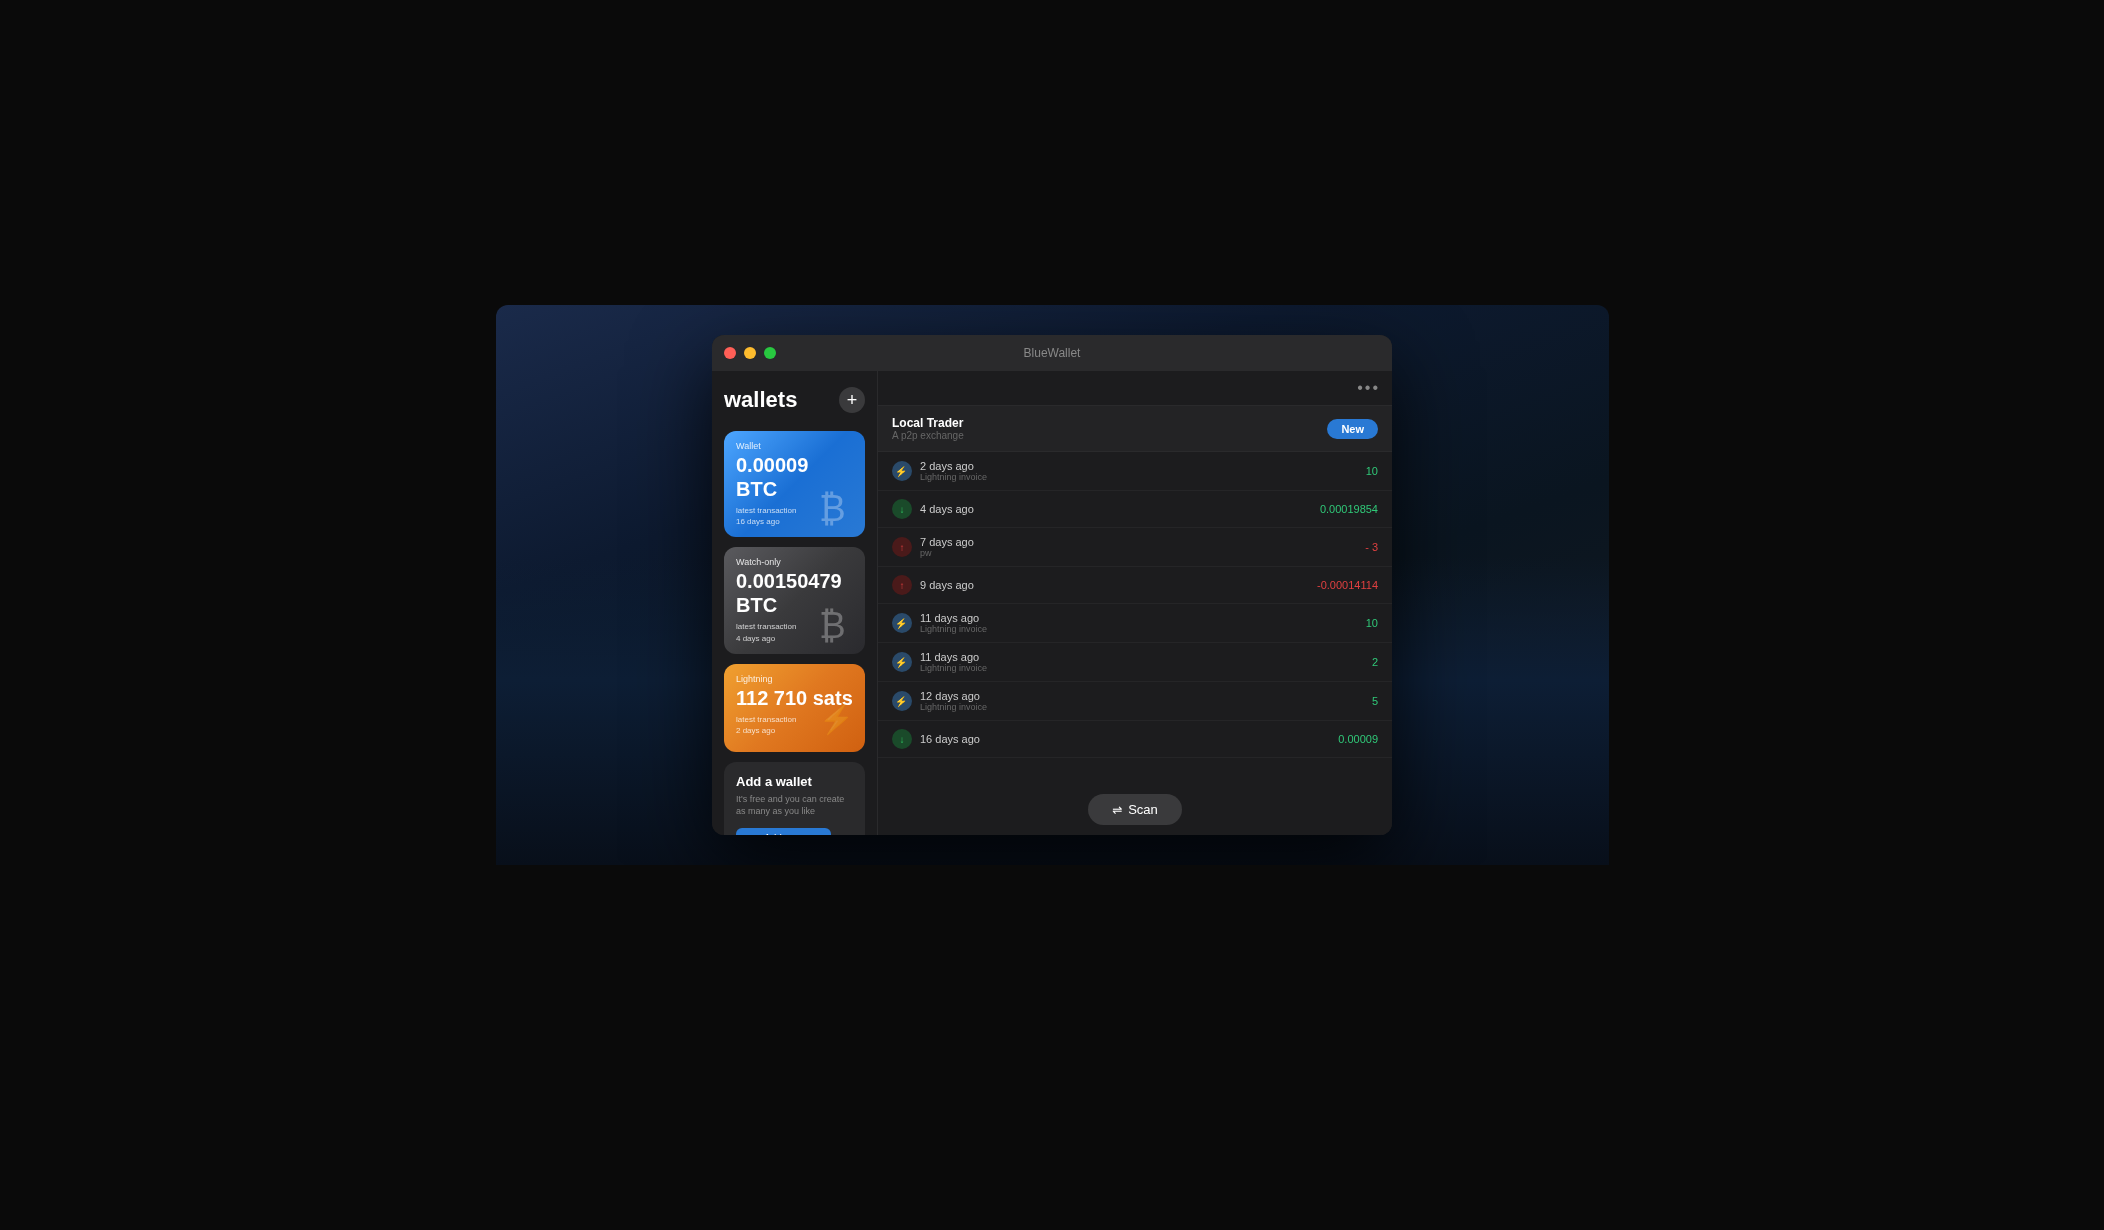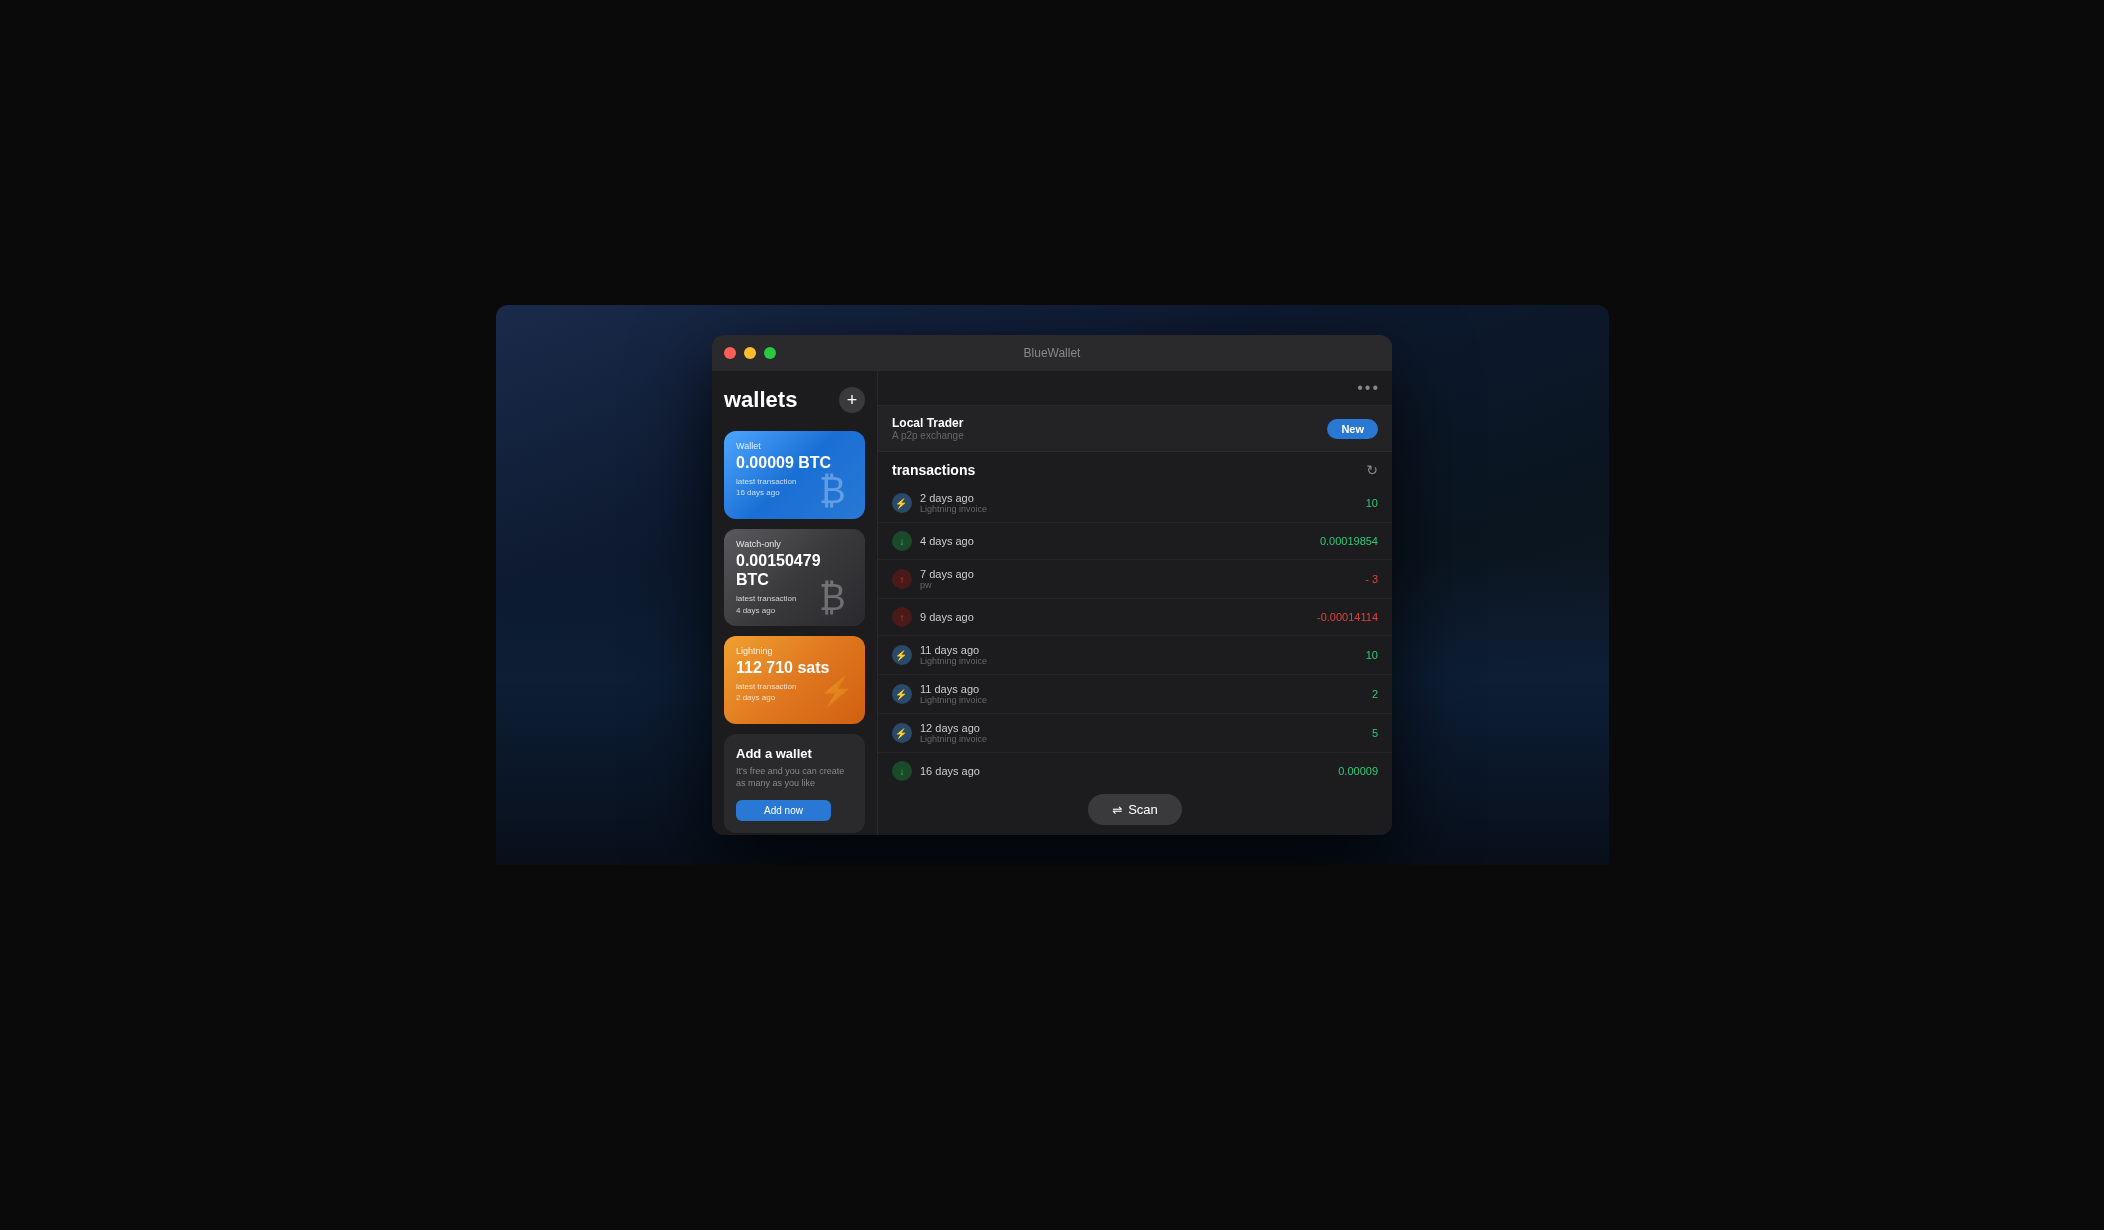--- a/index.html
+++ b/index.html
@@ -159,21 +159,21 @@
 
     .card-type {
       color: rgba(255,255,255,0.85);
       font-size: 9px;
       font-weight: 500;
       margin-bottom: 2px;
     }
 
     .card-amount {
       color: #fff;
-      font-size: 16px;
+      font-size: 20px;
       font-weight: 700;
       line-height: 1.2;
       margin-bottom: 4px;
     }
 
     .card-latest {
       color: rgba(255,255,255,0.75);
       font-size: 8px;
       line-height: 1.4;
     }
@@ -479,24 +479,20 @@
           </div>
 
           <div class="local-trader-bar">
             <div class="local-trader-info">
               <div class="local-trader-name">Local Trader</div>
               <div class="local-trader-desc">A p2p exchange</div>
             </div>
             <button class="new-badge">New</button>
           </div>
 
-          <div class="transactions-header">
-            <span class="transactions-title">transactions</span>
-            <span class="refresh-icon">↻</span>
-          </div>
 
           <div class="transactions-list" id="tx-list">
           <div class="tx-row">
       <div class="tx-icon tx-icon-lightning">⚡</div>
       <div class="tx-info">
         <div class="tx-time">2 days ago</div>
         <div class="tx-label">Lightning invoice</div>
       </div>
       <div class="tx-amount tx-amount-green">10</div>
     </div>

